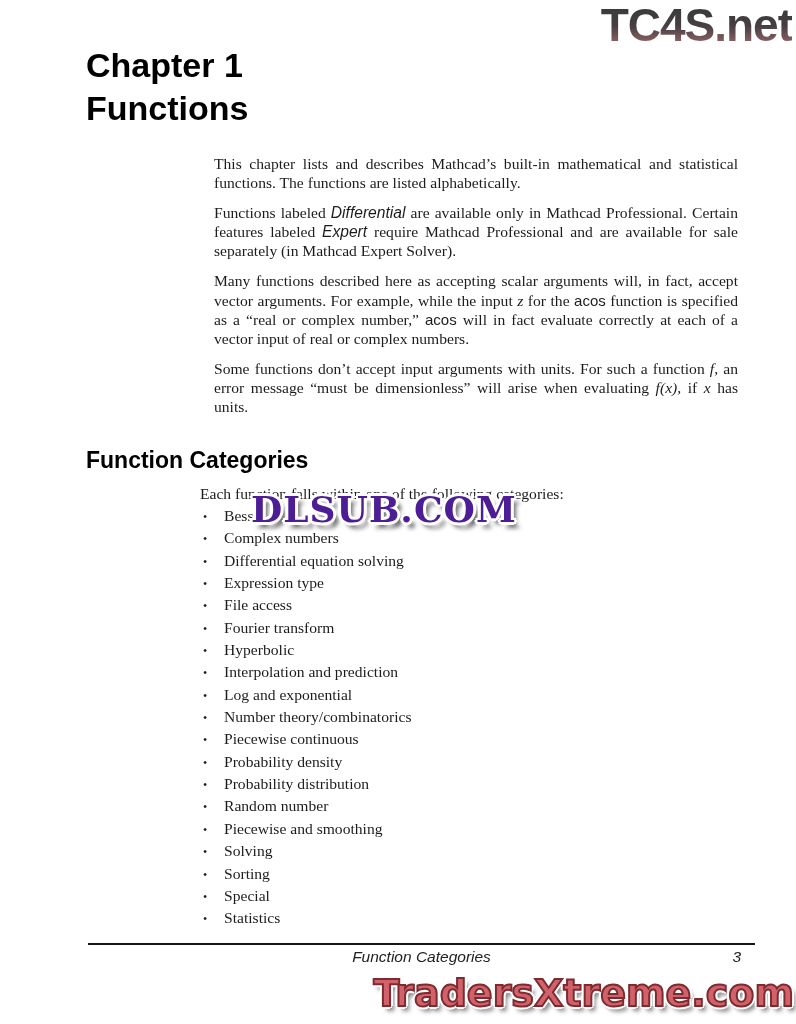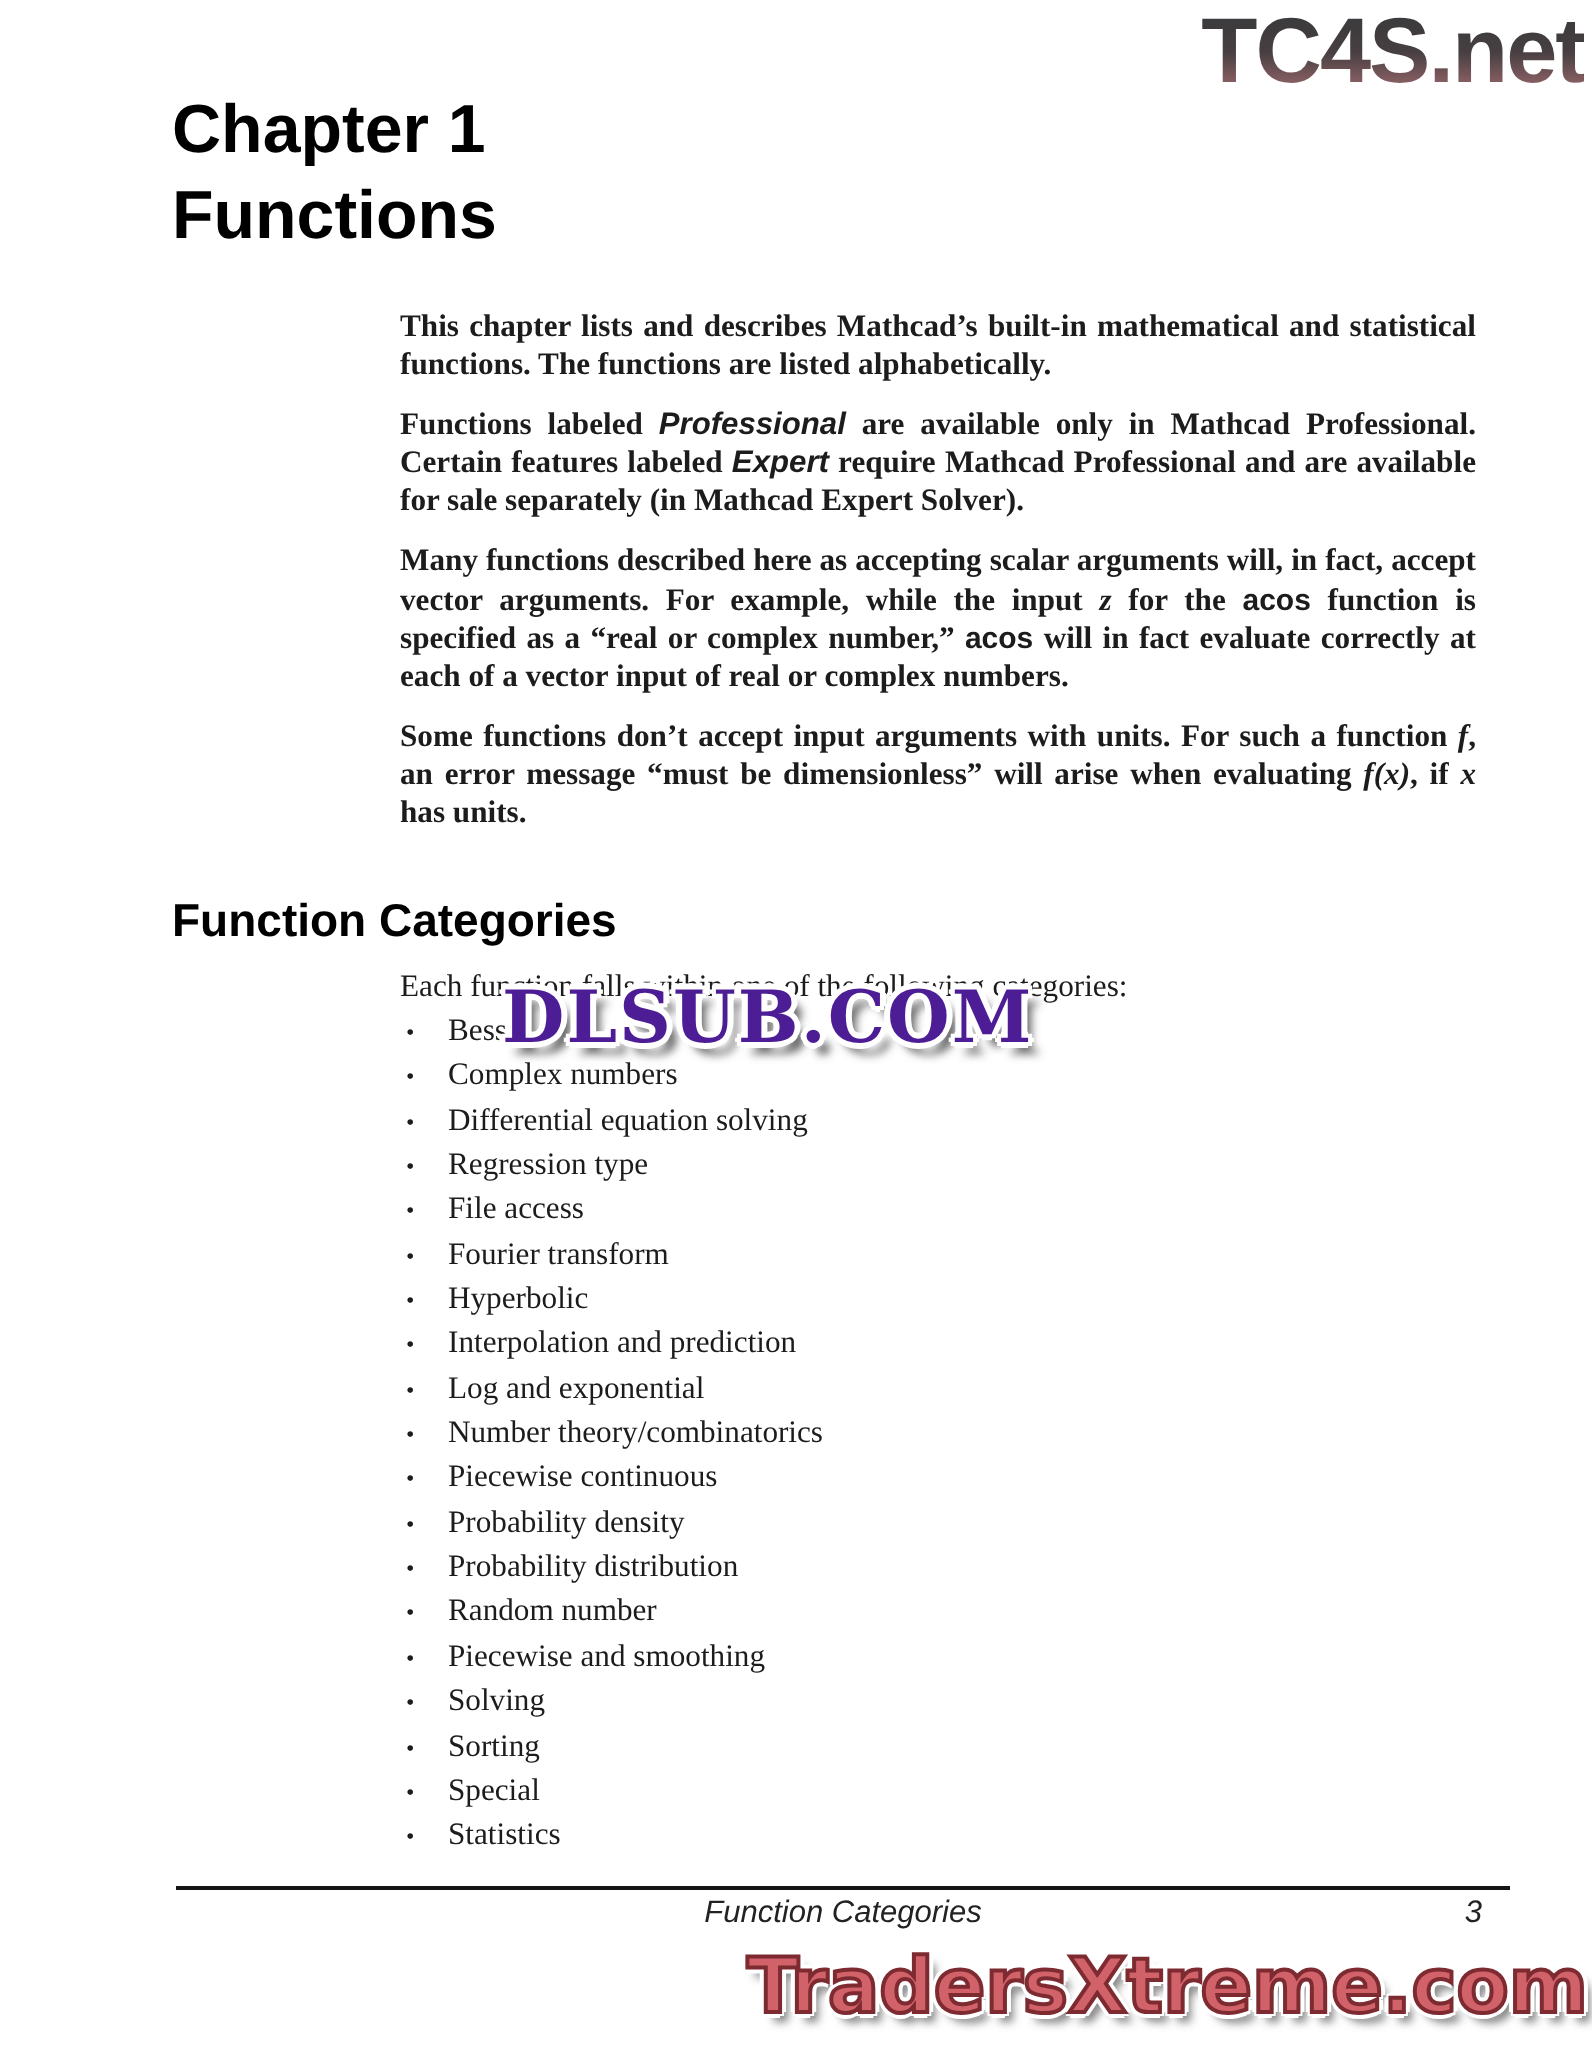--- a/index.html
+++ b/index.html
@@ -21,21 +21,21 @@
 
   
   .chapter{position:absolute;left:86px;top:44px;margin:0;
     font-family:"Liberation Sans",sans-serif;font-weight:bold;
     font-size:34px;line-height:43px;color:#000;}
   .chapter span{display:block;}
 
   
   .intro{position:absolute;left:200px;top:154px;width:538px;
     font-size:15.6px;line-height:19.1px;text-align:justify;}
-  .intro p{margin:0 0 11px 0;font-weight:bold;}
+  .intro p{margin:0 0 11px 14px;}
   .it-sans{font-family:"Liberation Sans",sans-serif;font-style:italic;}
   .fn-sans{font-family:"Liberation Sans",sans-serif;font-size:15px;}
   .var{font-style:italic;}
 
   
   .section-heading{position:absolute;left:86px;top:447px;margin:0;
     font-family:"Liberation Sans",sans-serif;font-weight:bold;
     font-size:23px;color:#000;}
   .cats{position:absolute;left:200px;top:484px;width:538px;font-size:15.6px;}
   .lead{margin:0;line-height:19px;}
@@ -84,21 +84,21 @@
 
   <div class="wm-top">TC4S.net</div>
 
   <h1 class="chapter">
     <span>Chapter 1</span>
     <span>Functions</span>
   </h1>
 
   <div class="intro">
     <p><span>This chapter lists and describes Mathcad’s built-in mathematical and statistical functions. The functions are listed alphabetically.</span></p>
-    <p><span>Functions labeled </span><span class="it-sans">Professional</span><span> are available only in Mathcad Professional. Certain features labeled </span><span class="it-sans">Expert</span><span> require Mathcad Professional and are available for sale separately (in Mathcad Expert Solver).</span></p>
+    <p><span>Functions labeled </span><span class="it-sans">Differential</span><span> are available only in Mathcad Professional. Certain features labeled </span><span class="it-sans">Expert</span><span> require Mathcad Professional and are available for sale separately (in Mathcad Expert Solver).</span></p>
     <p><span>Many functions described here as accepting scalar arguments will, in fact, accept vector arguments. For example, while the input </span><span class="var">z</span><span> for the </span><span class="fn-sans">acos</span><span> function is specified as a “real or complex number,” </span><span class="fn-sans">acos</span><span> will in fact evaluate correctly at each of a vector input of real or complex numbers.</span></p>
     <p><span>Some functions don’t accept input arguments with units. For such a function </span><span class="var">f</span><span>, an error message “must be dimensionless” will arise when evaluating </span><span class="var">f(x)</span><span>, if </span><span class="var">x</span><span> has units.</span></p>
   </div>
 
   <h2 class="section-heading">Function Categories</h2>
 
   <div class="cats">
     <p class="lead">Each function falls within one of the following categories:</p>
     <ul class="cat-list">
       <li>
@@ -108,21 +108,21 @@
       <li>
           <span class="bullet">•</span>
           <span>Complex numbers</span>
         </li>
       <li>
           <span class="bullet">•</span>
           <span>Differential equation solving</span>
         </li>
       <li>
           <span class="bullet">•</span>
-          <span>Regression type</span>
+          <span>Expression type</span>
         </li>
       <li>
           <span class="bullet">•</span>
           <span>File access</span>
         </li>
       <li>
           <span class="bullet">•</span>
           <span>Fourier transform</span>
         </li>
       <li>

